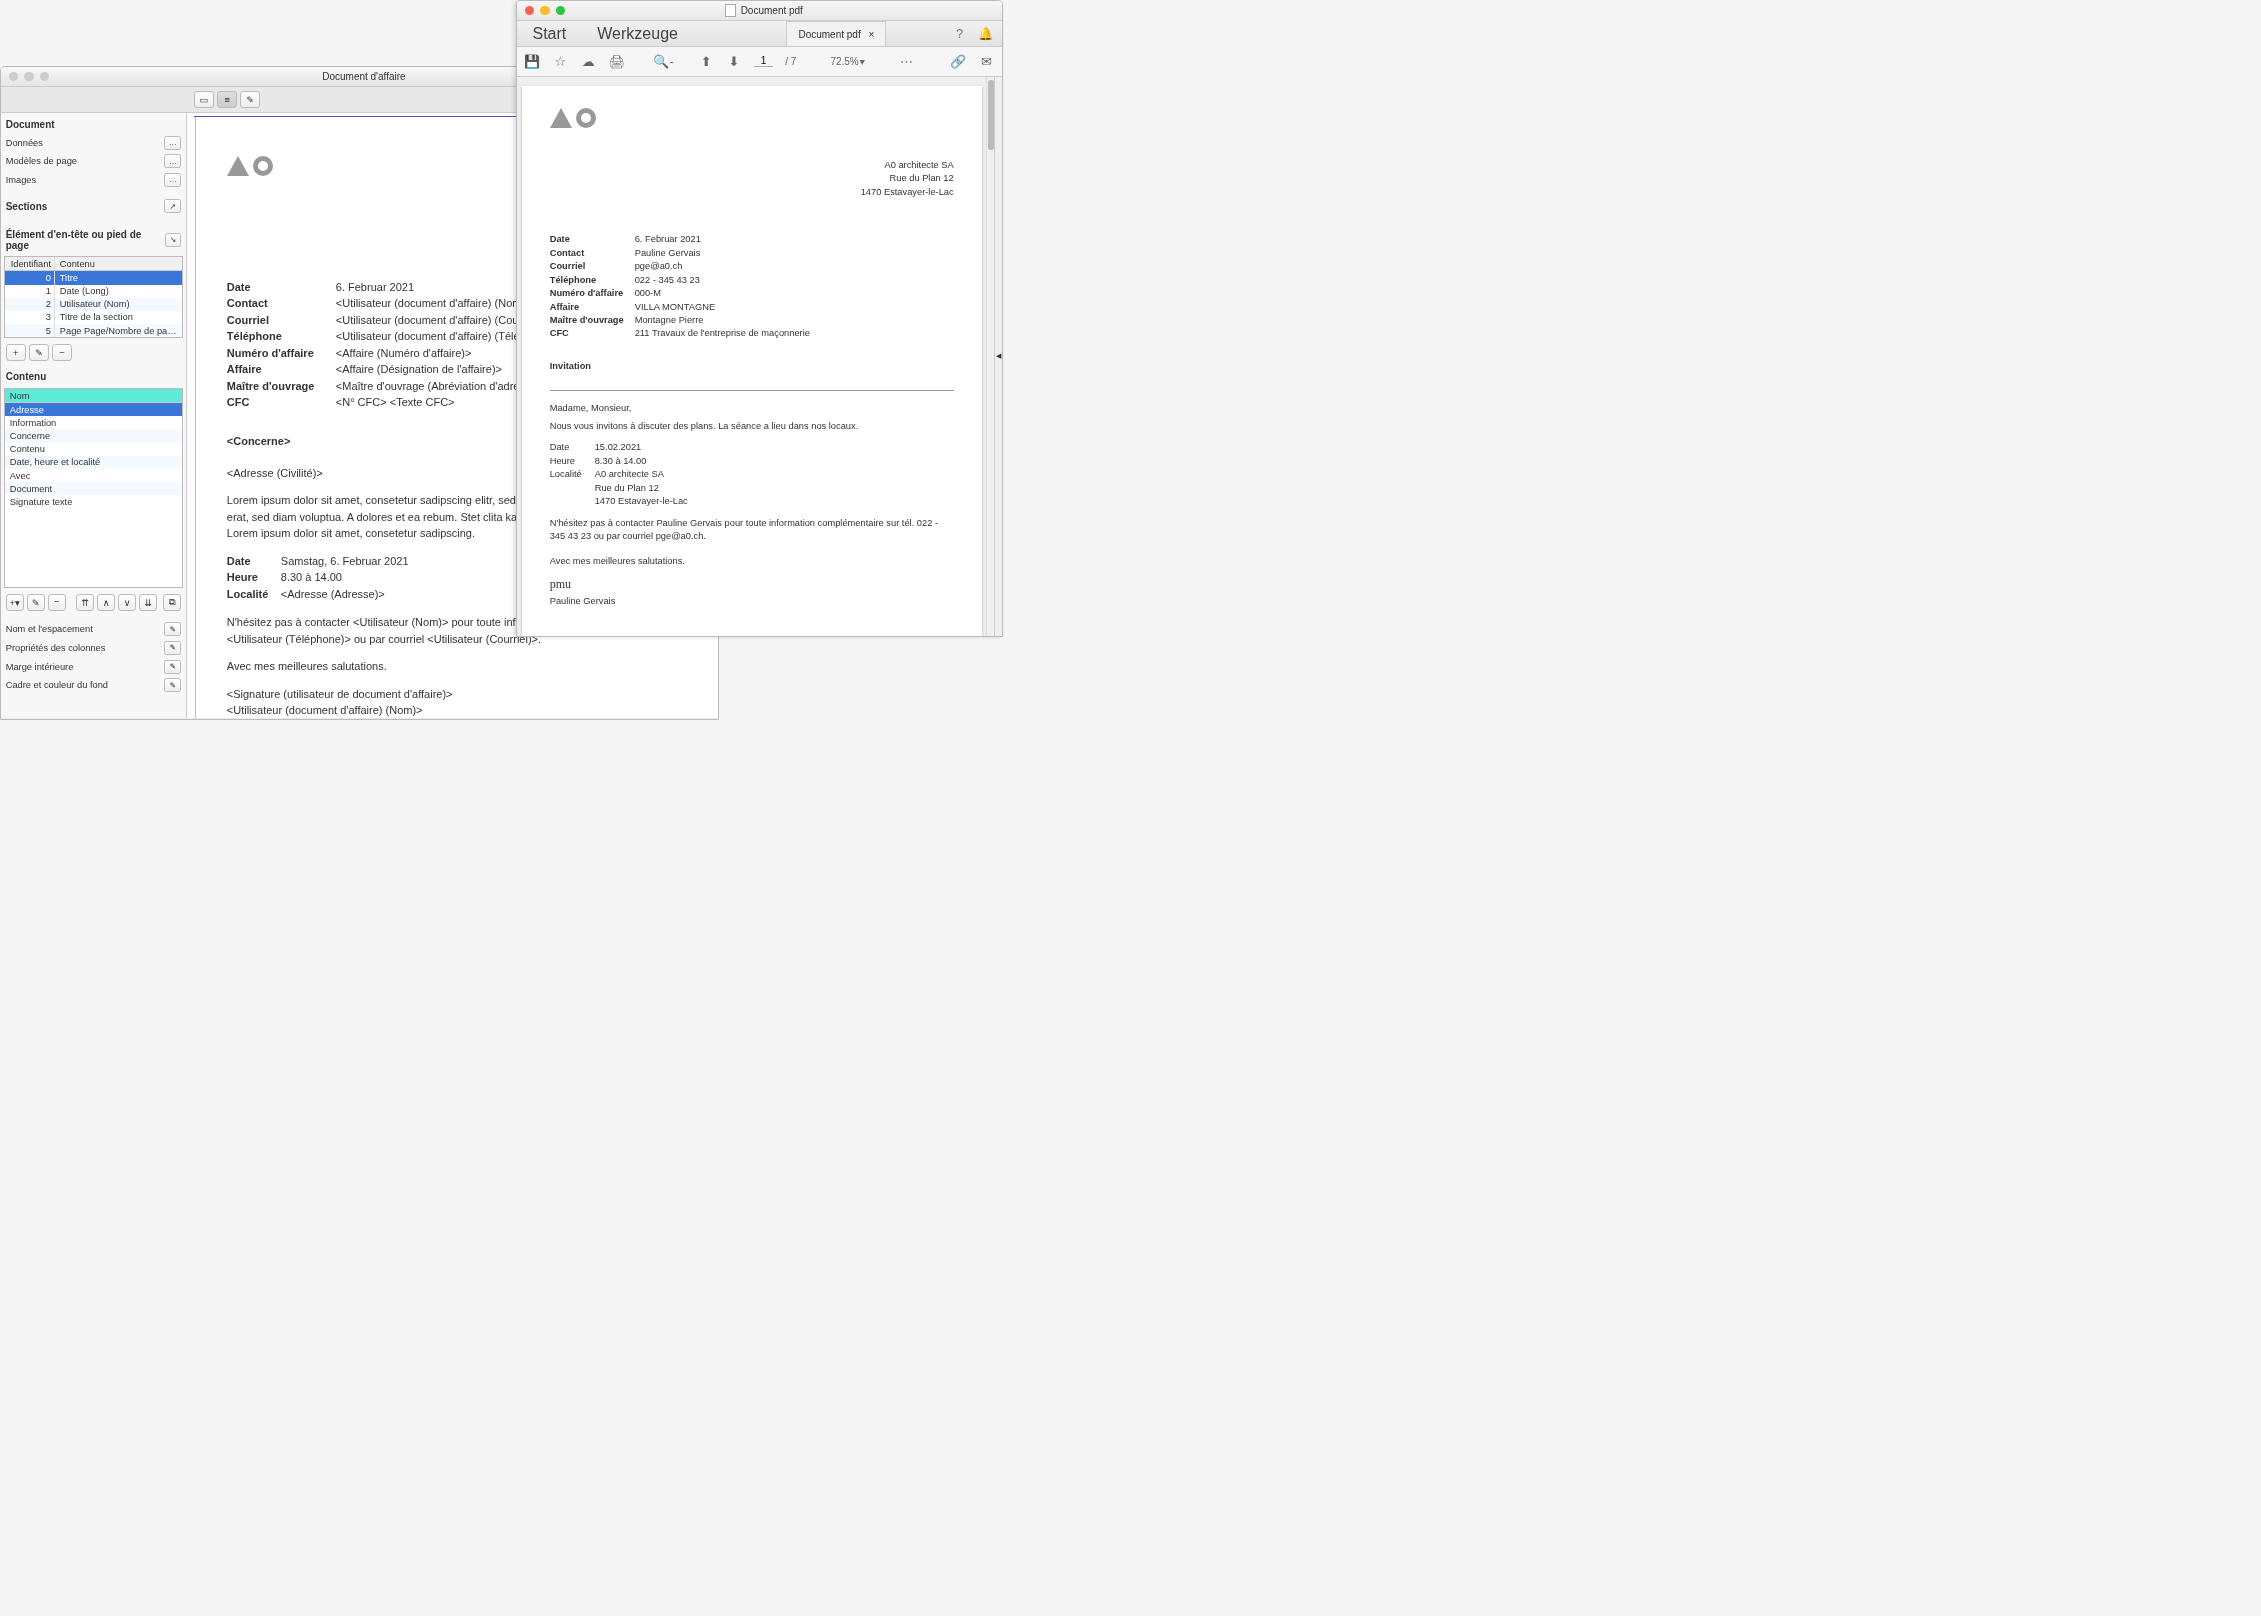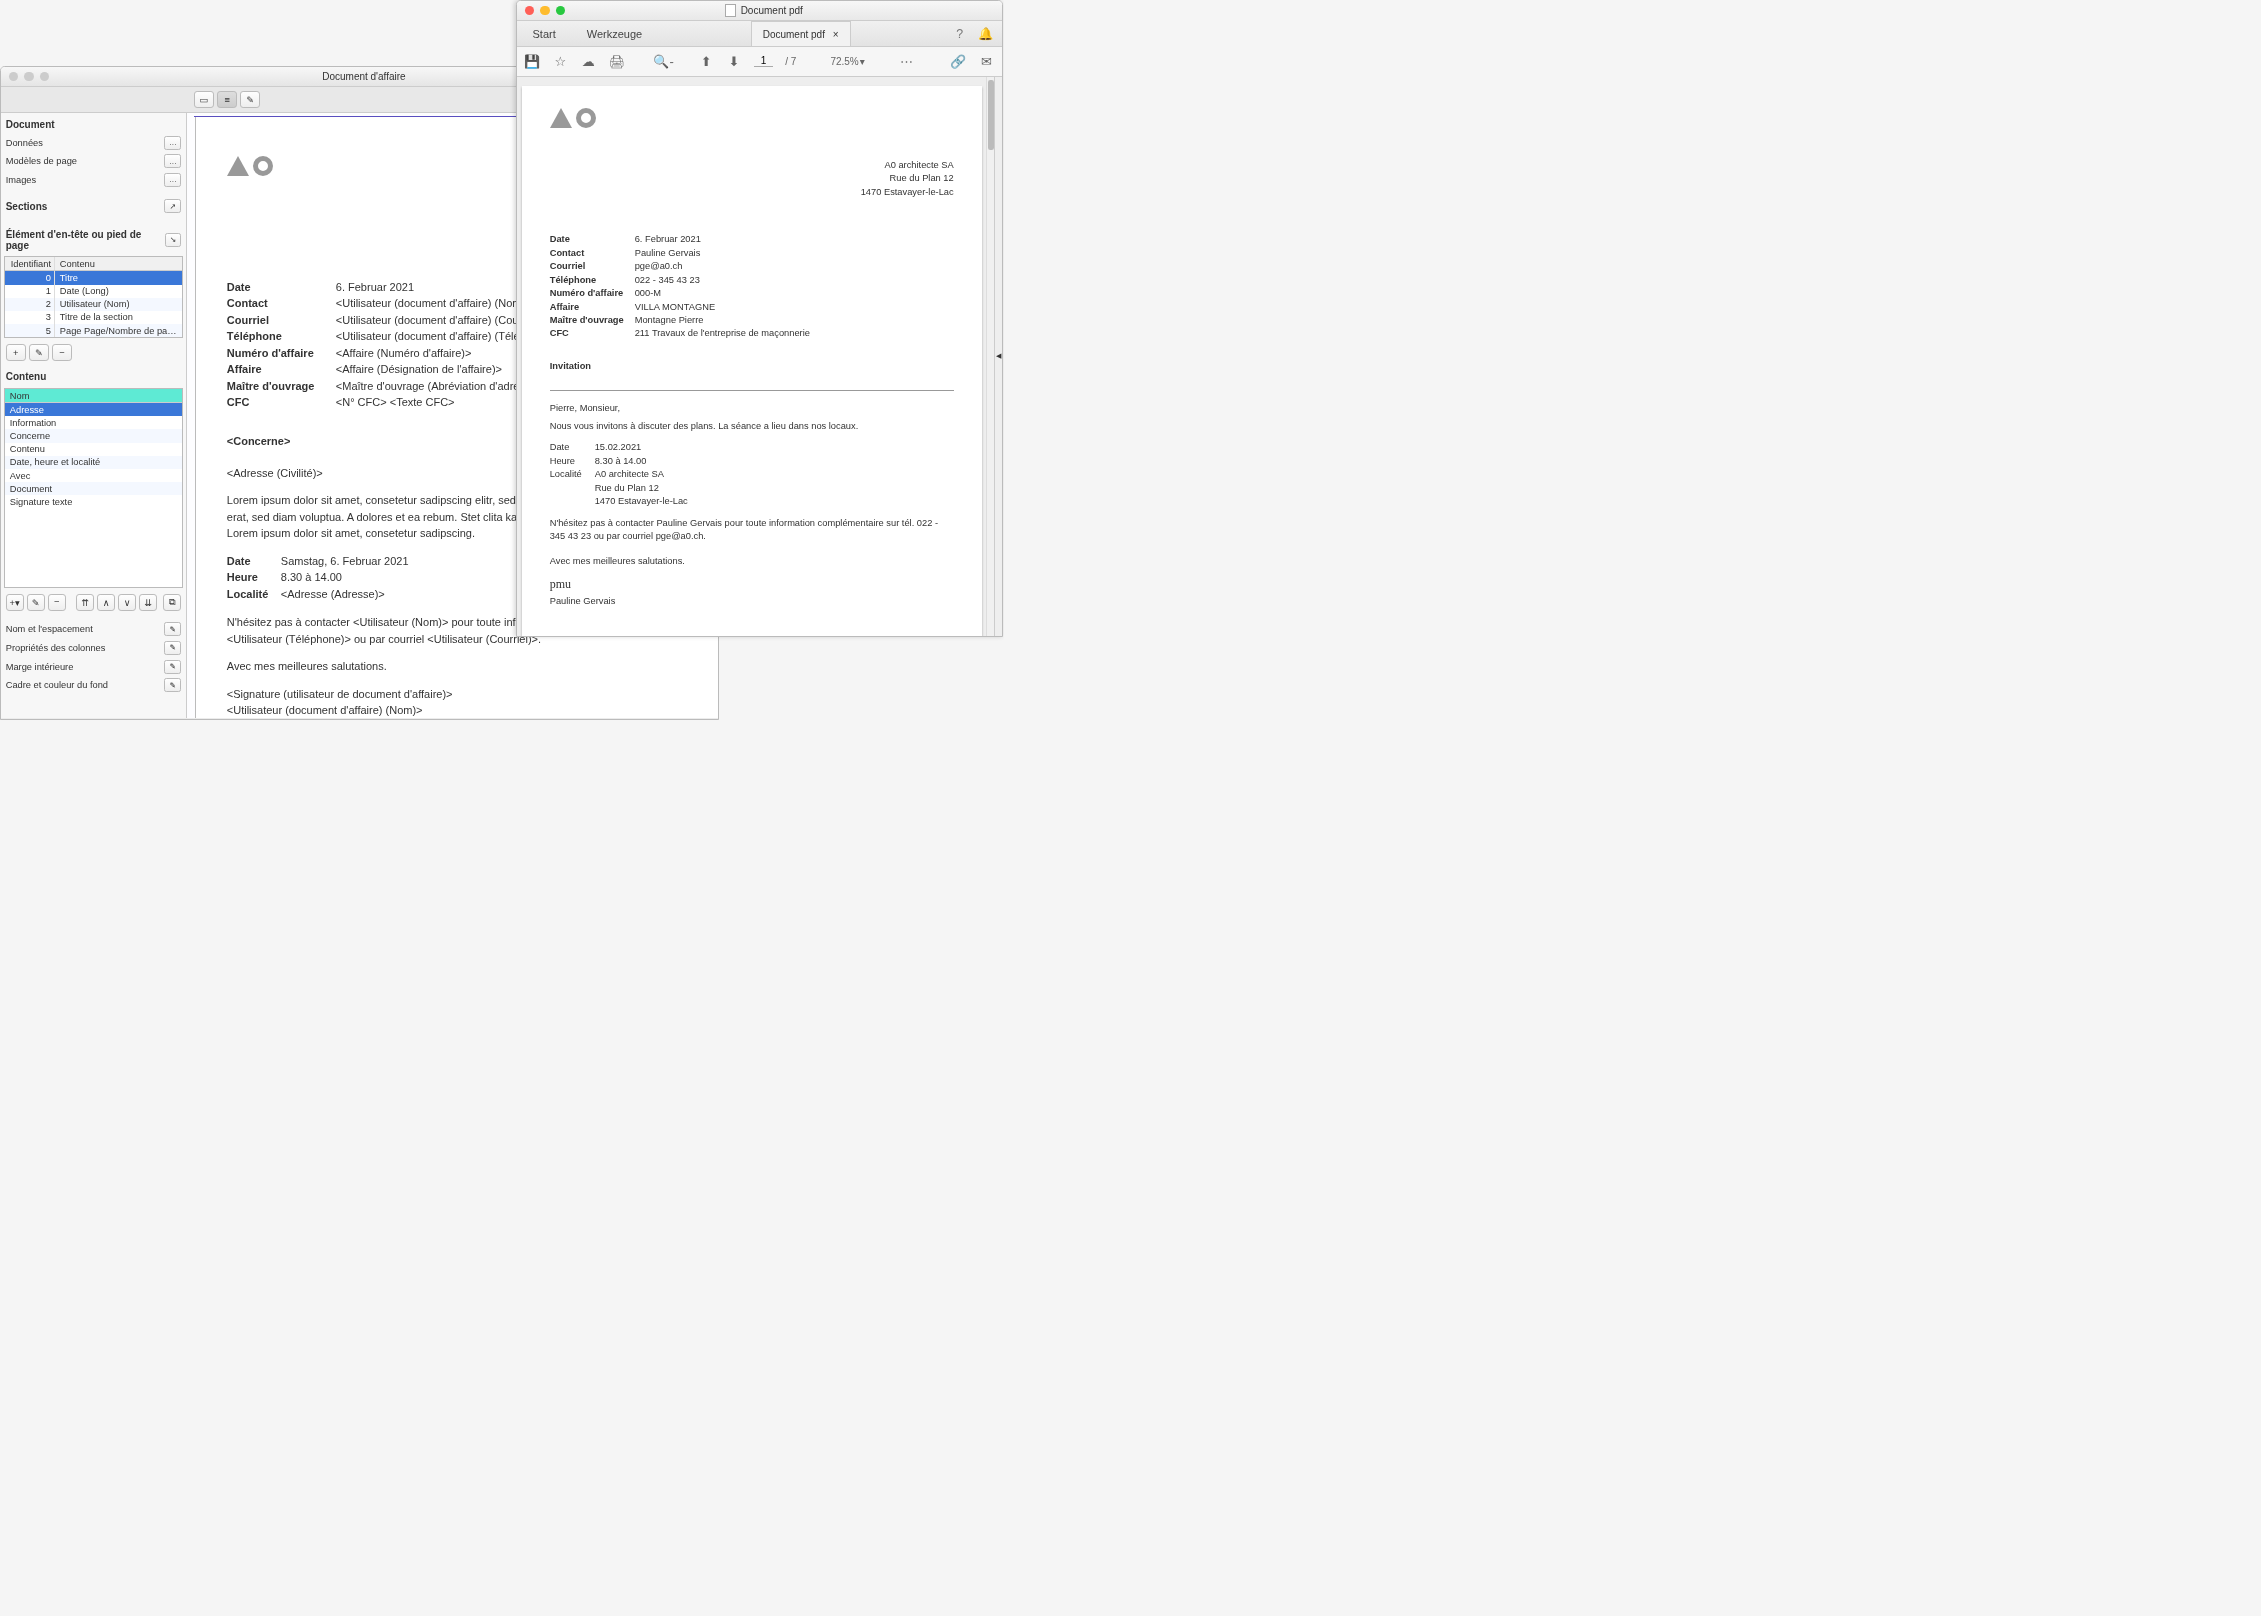--- a/index.html
+++ b/index.html
@@ -50,21 +50,21 @@
 .body-t{margin-bottom:11px;}
 .sched .fr{display:flex;}
 .sched .fr .k{width:54px;font-weight:700;}
 .expand-handle{position:absolute;right:0;top:50%;width:7.8px;height:23px;background:#ddd;border:0.8px solid #bbb;border-right:none;display:flex;align-items:center;justify-content:center;font-size:7px;cursor:pointer;}
 
 .win2{position:absolute;left:516px;top:0;width:487px;height:637px;border:0.8px solid #bbb;border-radius:4.7px 4.7px 0 0;background:#f6f6f6;overflow:hidden;box-shadow:-1.6px 0 4.7px rgba(0,0,0,.15);}
 .w2-title{height:20px;background:linear-gradient(#f7f7f7,#e8e8e8);border-bottom:0.8px solid #ccc;display:flex;align-items:center;}
 .w2-title .ttl{flex:1;text-align:center;font-weight:500;display:flex;align-items:center;justify-content:center;gap:4.7px;}
 .pdf-icon{width:11px;height:12.4px;border:0.8px solid #aaa;background:#fff;position:relative;}
 .w2-tabs{height:26px;background:linear-gradient(#f0f0f0,#e3e3e3);border-bottom:0.8px solid #ccc;display:flex;align-items:center;}
-.w2-tab{padding:0 15.5px;height:100%;display:flex;align-items:center;font-size:11px;color:#444;cursor:pointer;}
+.w2-tab{padding:0 15.5px;height:100%;display:flex;align-items:center;font-size:16px;color:#444;cursor:pointer;}
 .w2-doc-tab{margin-left:93px;height:100%;display:flex;align-items:center;background:#f2f2f2;border:0.8px solid #ccc;border-bottom:none;padding:0 11px;gap:7.8px;font-size:10px;}
 .w2-tabs .spacer{flex:1;}
 .w2-tabs .ricon{width:20px;height:20px;display:flex;align-items:center;justify-content:center;font-size:12.4px;color:#777;cursor:pointer;margin-right:6.2px;}
 .w2-toolbar{height:29.5px;border-bottom:0.8px solid #ccc;display:flex;align-items:center;padding:0 7.8px;gap:12.4px;color:#666;}
 .w2-toolbar .ic{width:15.5px;text-align:center;font-size:13px;cursor:pointer;}
 .w2-toolbar .pagebox{width:18.6px;text-align:center;border:none;border-bottom:0.8px solid #aaa;background:transparent;font-size:10px;}
 .w2-toolbar .zoom{display:flex;align-items:center;gap:1px;font-size:10px;}
 .w2-body{display:flex;height:calc(100% - 76px);}
 .pdf-view{flex:1;background:#eee;overflow:auto;position:relative;}
 .pdf-page{margin:9.3px auto;width:460px;background:#fff;box-shadow:0 0.8px 2.3px rgba(0,0,0,.3);padding:22px 28px 31px 28px;font-size:9.3px;line-height:1.45;}
@@ -365,21 +365,21 @@
           <div class="fr">
               <div class="k">Maître d'ouvrage</div>
               <div>Montagne Pierre</div>
             </div>
           <div class="fr">
               <div class="k">CFC</div>
               <div>211 Travaux de l'entreprise de maçonnerie</div>
             </div>
         </div>
         <div class="pdf-subj">Invitation</div>
-        <div>Pierre, Monsieur,</div>
+        <div>Madame, Monsieur,</div>
         <div style="margin-top:4.7px">Nous vous invitons à discuter des plans. La séance a lieu dans nos locaux.</div>
         <div class="pdf-sched">
           <div class="fr">
               <div class="k">Date</div>
               <div>15.02.2021</div>
             </div>
           <div class="fr">
               <div class="k">Heure</div>
               <div>8.30 à 14.00</div>
             </div>

